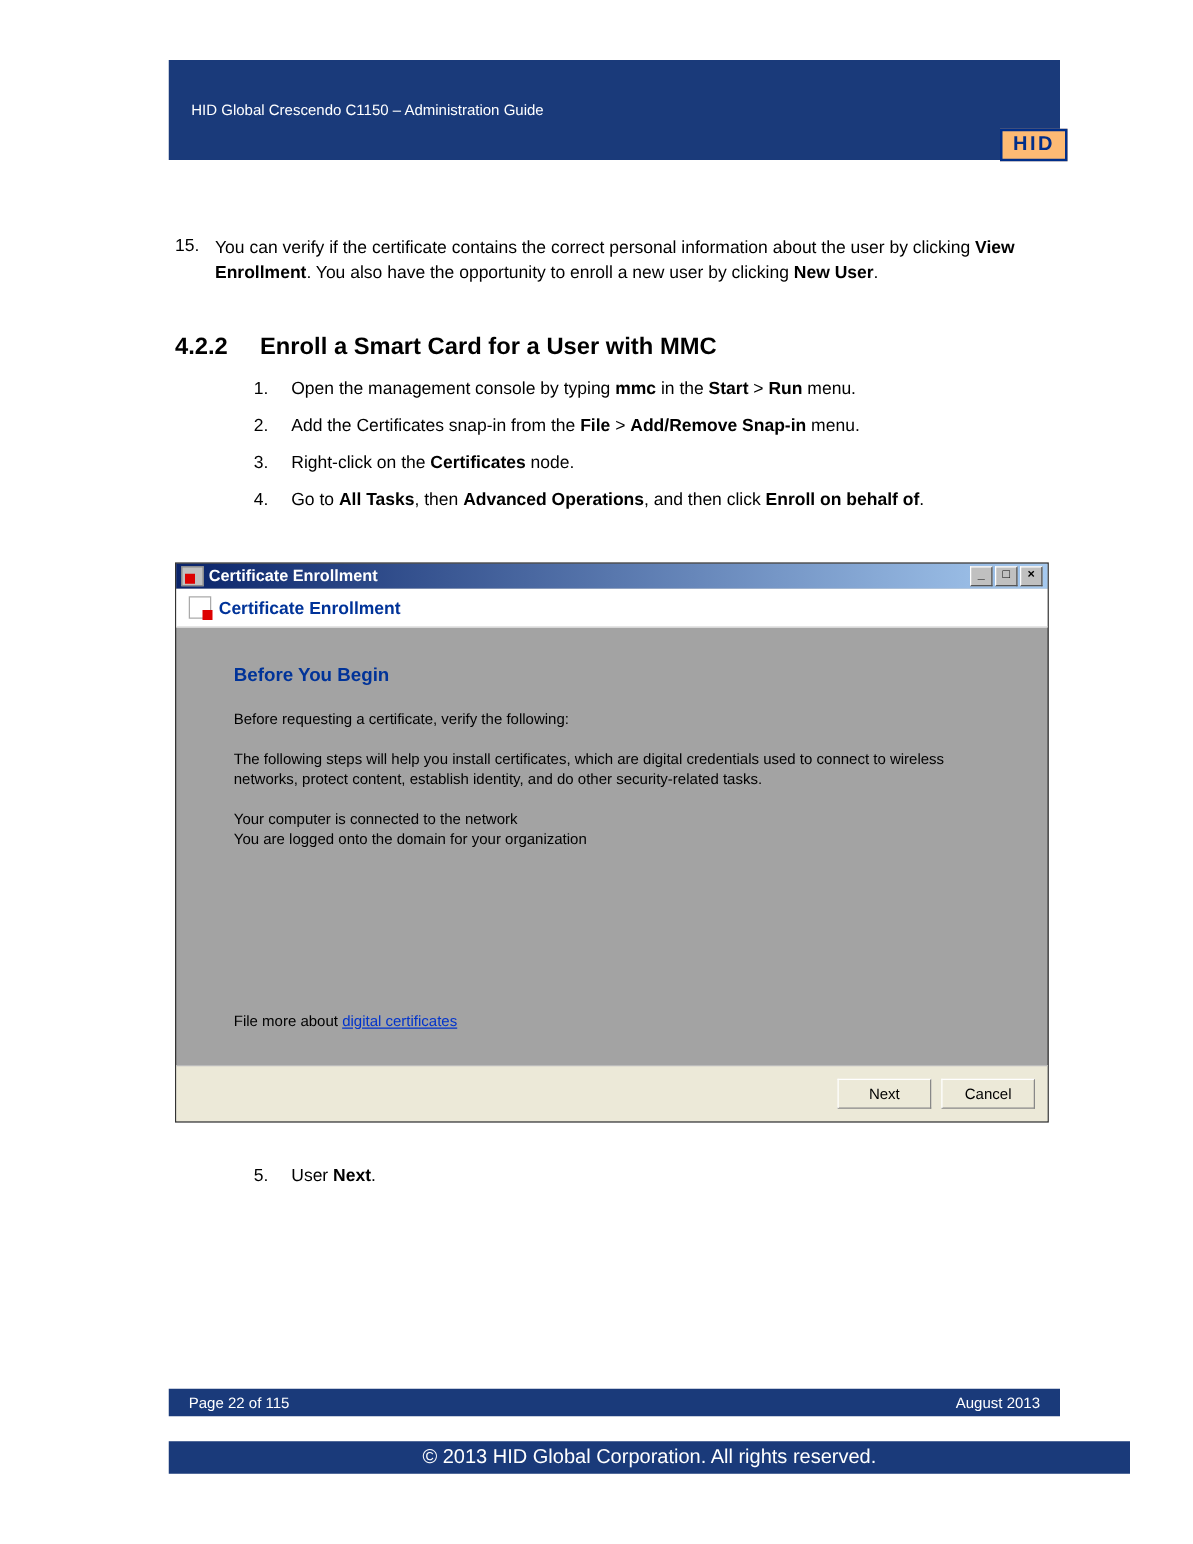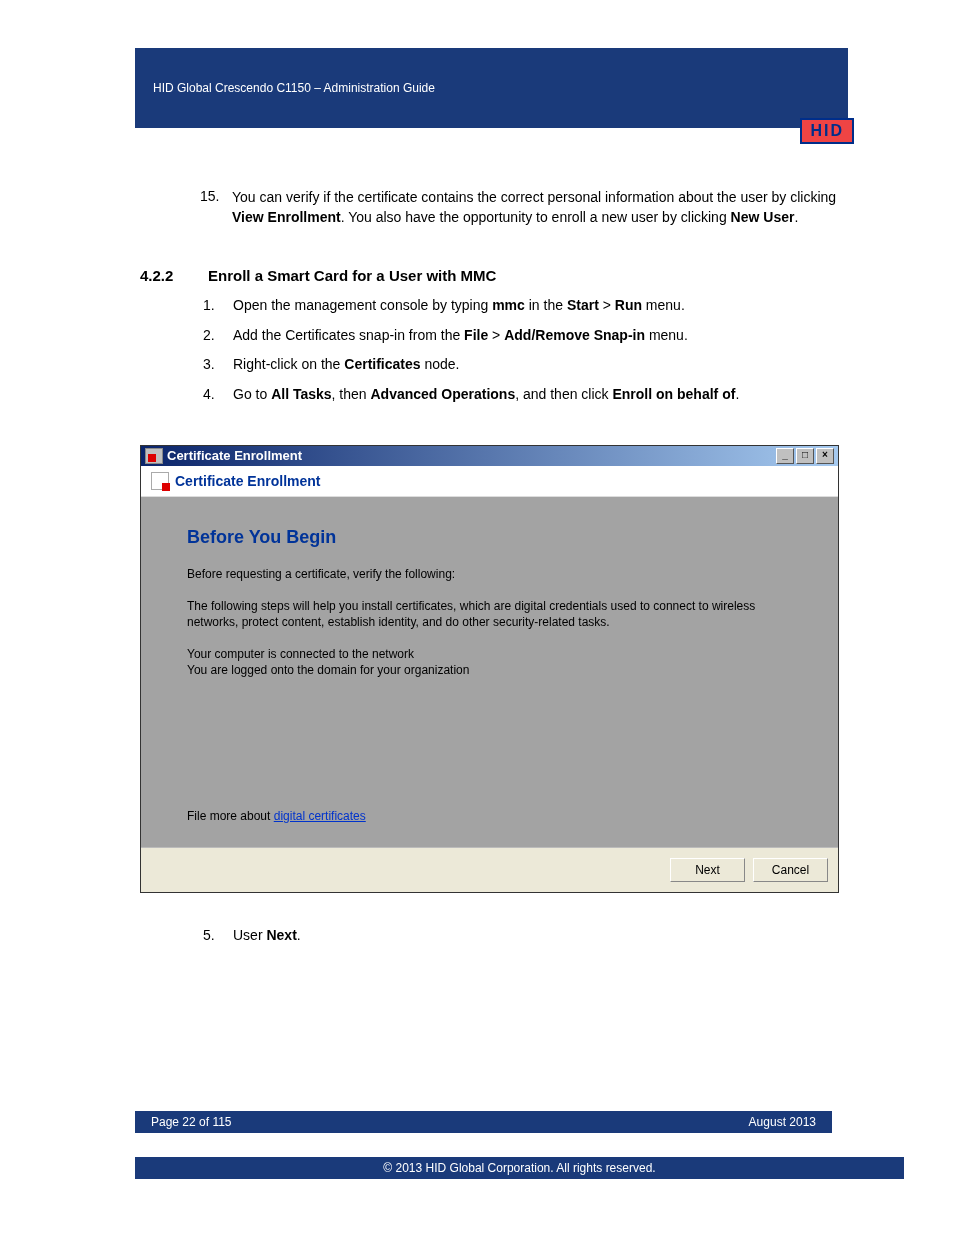--- a/index.html
+++ b/index.html
@@ -22,51 +22,50 @@
     height: 48px;
     display: flex;
     align-items: center;
     padding: 16px 18px;
     margin: 48px 106px 0 135px;
     font-size: 12px;
   }
   .hid-logo {
     position: absolute;
     right: 100px;
-    top: 70px;
-    background: #ef4444;
+    top: 55px;
+    background: #fdba74;
     border: 2px solid #002e8a;
     color: #002e8a;
     font-weight: 900;
     letter-spacing: 2px;
     font-size: 16px;
     padding: 2px 8px;
     font-family: Arial, sans-serif;
     text-align: center;
   }
   .content {
     margin: 60px 106px 0 140px;
   }
   .para15 {
     display: flex;
-    margin-left: 60px;
     margin-bottom: 40px;
   }
   .para15 .num {
     width: 32px;
   }
   .para15 .txt {
     flex: 1;
     line-height: 1.4;
   }
   .section-head {
     display: flex;
     margin-left: 0;
     font-weight: bold;
-    font-size: 15px;
+    font-size: 19px;
     margin-bottom: 12px;
   }
   .section-head .num {
     width: 68px;
   }
   .steps {
     margin-left: 63px;
   }
   .step {
     display: flex;
@@ -170,21 +169,21 @@
     font-size: 14px;
   }
   .dialog-body {
     padding: 30px 46px 10px 46px;
     min-height: 310px;
     color: #000;
   }
   .dialog-body .heading {
     color: #003399;
     font-weight: bold;
-    font-size: 18px;
+    font-size: 15px;
     margin-bottom: 18px;
   }
   .dialog-body p {
     margin: 0 0 16px 0;
     line-height: 1.35;
   }
   .link-line {
     margin-top: 130px;
     font-size: 12px;
   }
@@ -222,26 +221,26 @@
     background: #1a3a7a;
     color: #fff;
     font-size: 12px;
     display: flex;
     justify-content: space-between;
     padding: 4px 16px;
     margin: 0 106px 0 135px;
     position: absolute;
     bottom: 150px;
     left: 0;
-    right: 16px;
+    right: 0;
   }
   .footer-bar2 {
     background: #1a3a7a;
     color: #fff;
-    font-size: 12px;
+    font-size: 16px;
     text-align: center;
     padding: 4px 16px;
     margin: 0 50px 0 135px;
     position: absolute;
     bottom: 104px;
     left: 0;
     right: 0;
   }
 </style>
 </head>

